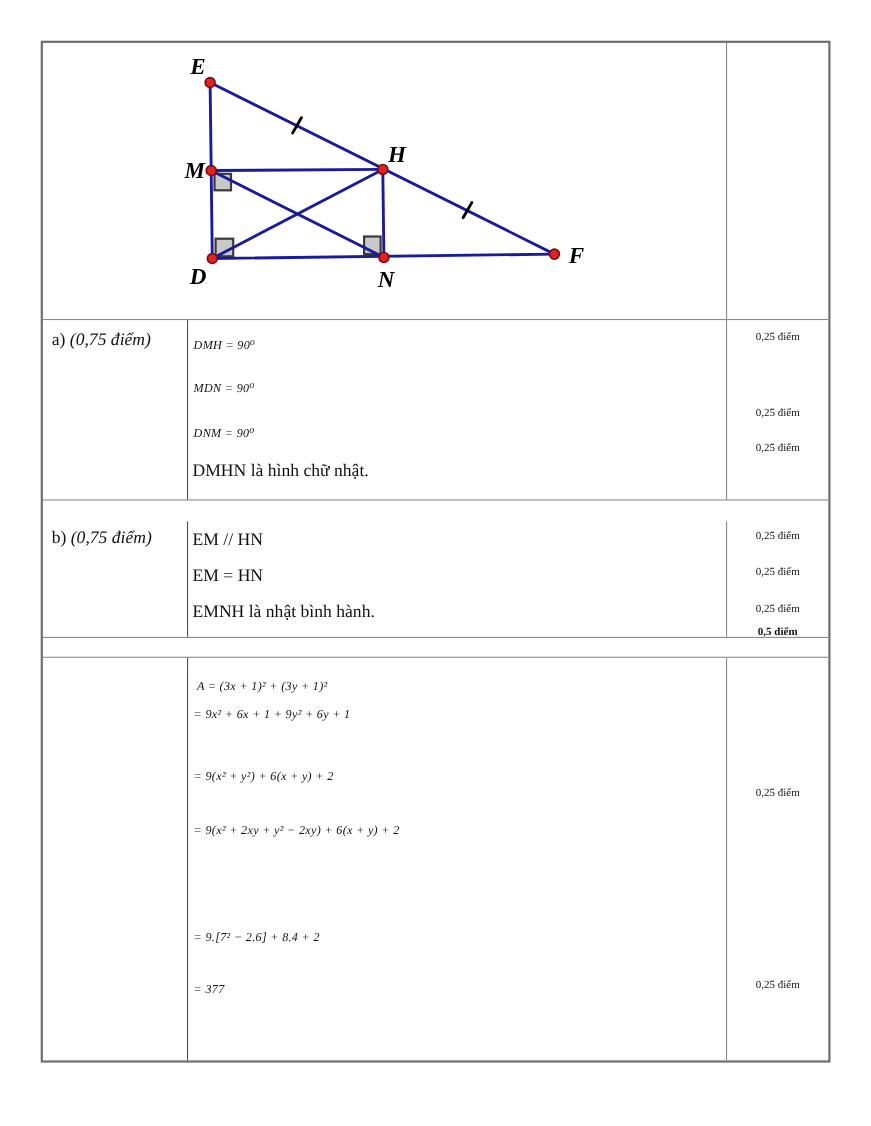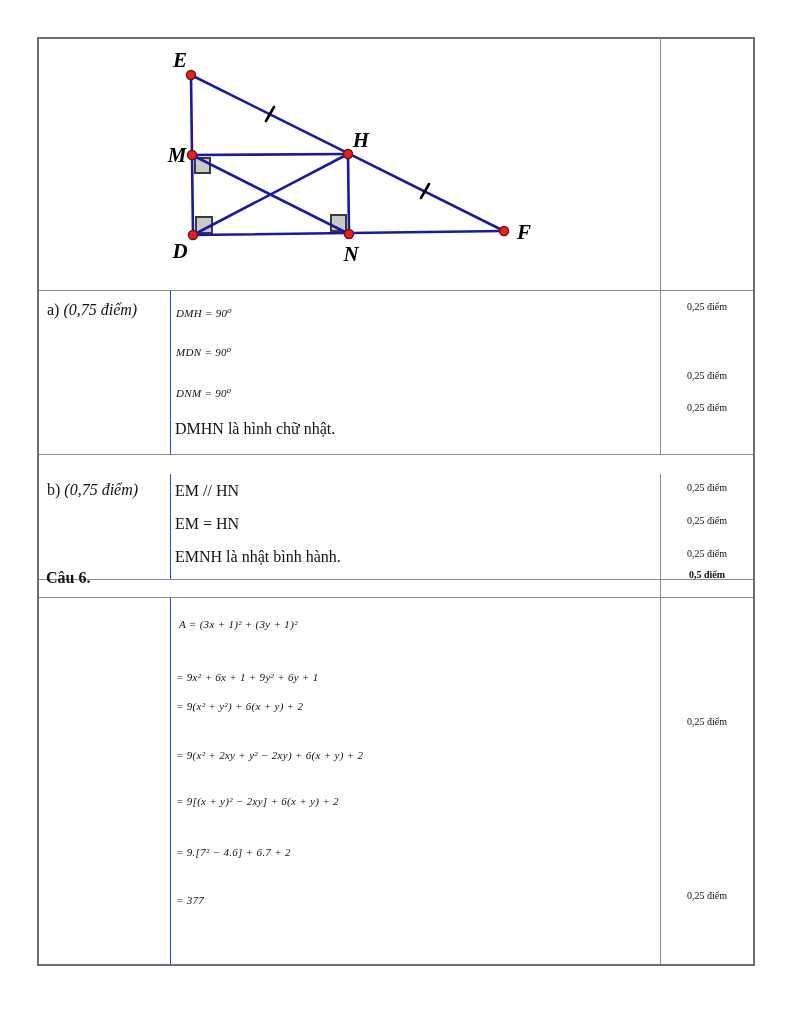--- a/index.html
+++ b/index.html
@@ -119,37 +119,33 @@
         <div class="abs text-line" style="left:10px; top:74px;">EMNH là nhật bình hành.</div>
       </div>
       <div class="cell c3">
         <div class="abs score" style="top:8px;">0,25 điểm</div>
         <div class="abs score" style="top:41px;">0,25 điểm</div>
         <div class="abs score" style="top:74px;">0,25 điểm</div>
       </div>
     </div>
 
     <div class="row row-cau6">
-      <div class="cell cmerged">
-        <div class="abs cau-label" style="left:7px; top:8px;">Câu 6.</div>
-      </div>
       <div class="cell c3">
         <div class="abs score bold" style="top:8px;">0,5 điểm</div>
       </div>
     </div>
 
     <div class="row row-solution">
       <div class="cell c1"></div>
       <div class="cell c2">
         <div class="abs math" style="left:14px; top:20px;">A = (3x + 1)² + (3y + 1)²</div>
-        <div class="abs math" style="left:11px; top:73px;font-family:Liberation Serif, serif;">= 9x² + 6x + 1 + 9y² + 6y + 1</div>
+        <div class="abs math" style="left:11px; top:46px;font-family:Liberation Serif, serif;">= 9x² + 6x + 1 + 9y² + 6y + 1</div>
         <div class="abs math" style="left:11px; top:102px;">= 9(x² + y²) + 6(x + y) + 2</div>
         <div class="abs math" style="left:11px; top:151px;">= 9(x² + 2xy + y² − 2xy) + 6(x + y) + 2</div>
-        <div class="abs math" style="left:11px; top:197px;">= 9[(x + y)² − 2xy] + 6(x + y) + 2</div>
-        <div class="abs math" style="left:11px; top:248px;">= 9.[7² − 4.6] + 6.7 + 2</div>
+        <div class="abs math" style="left:11px; top:248px;">= 9.[7² − 2.6] + 8.4 + 2</div>
         <div class="abs math" style="left:11px; top:296px;">= 377</div>
       </div>
       <div class="cell c3">
         <div class="abs score" style="top:118px;">0,25 điểm</div>
         <div class="abs score" style="top:292px;">0,25 điểm</div>
       </div>
     </div>
 
   </div>
 </div>

